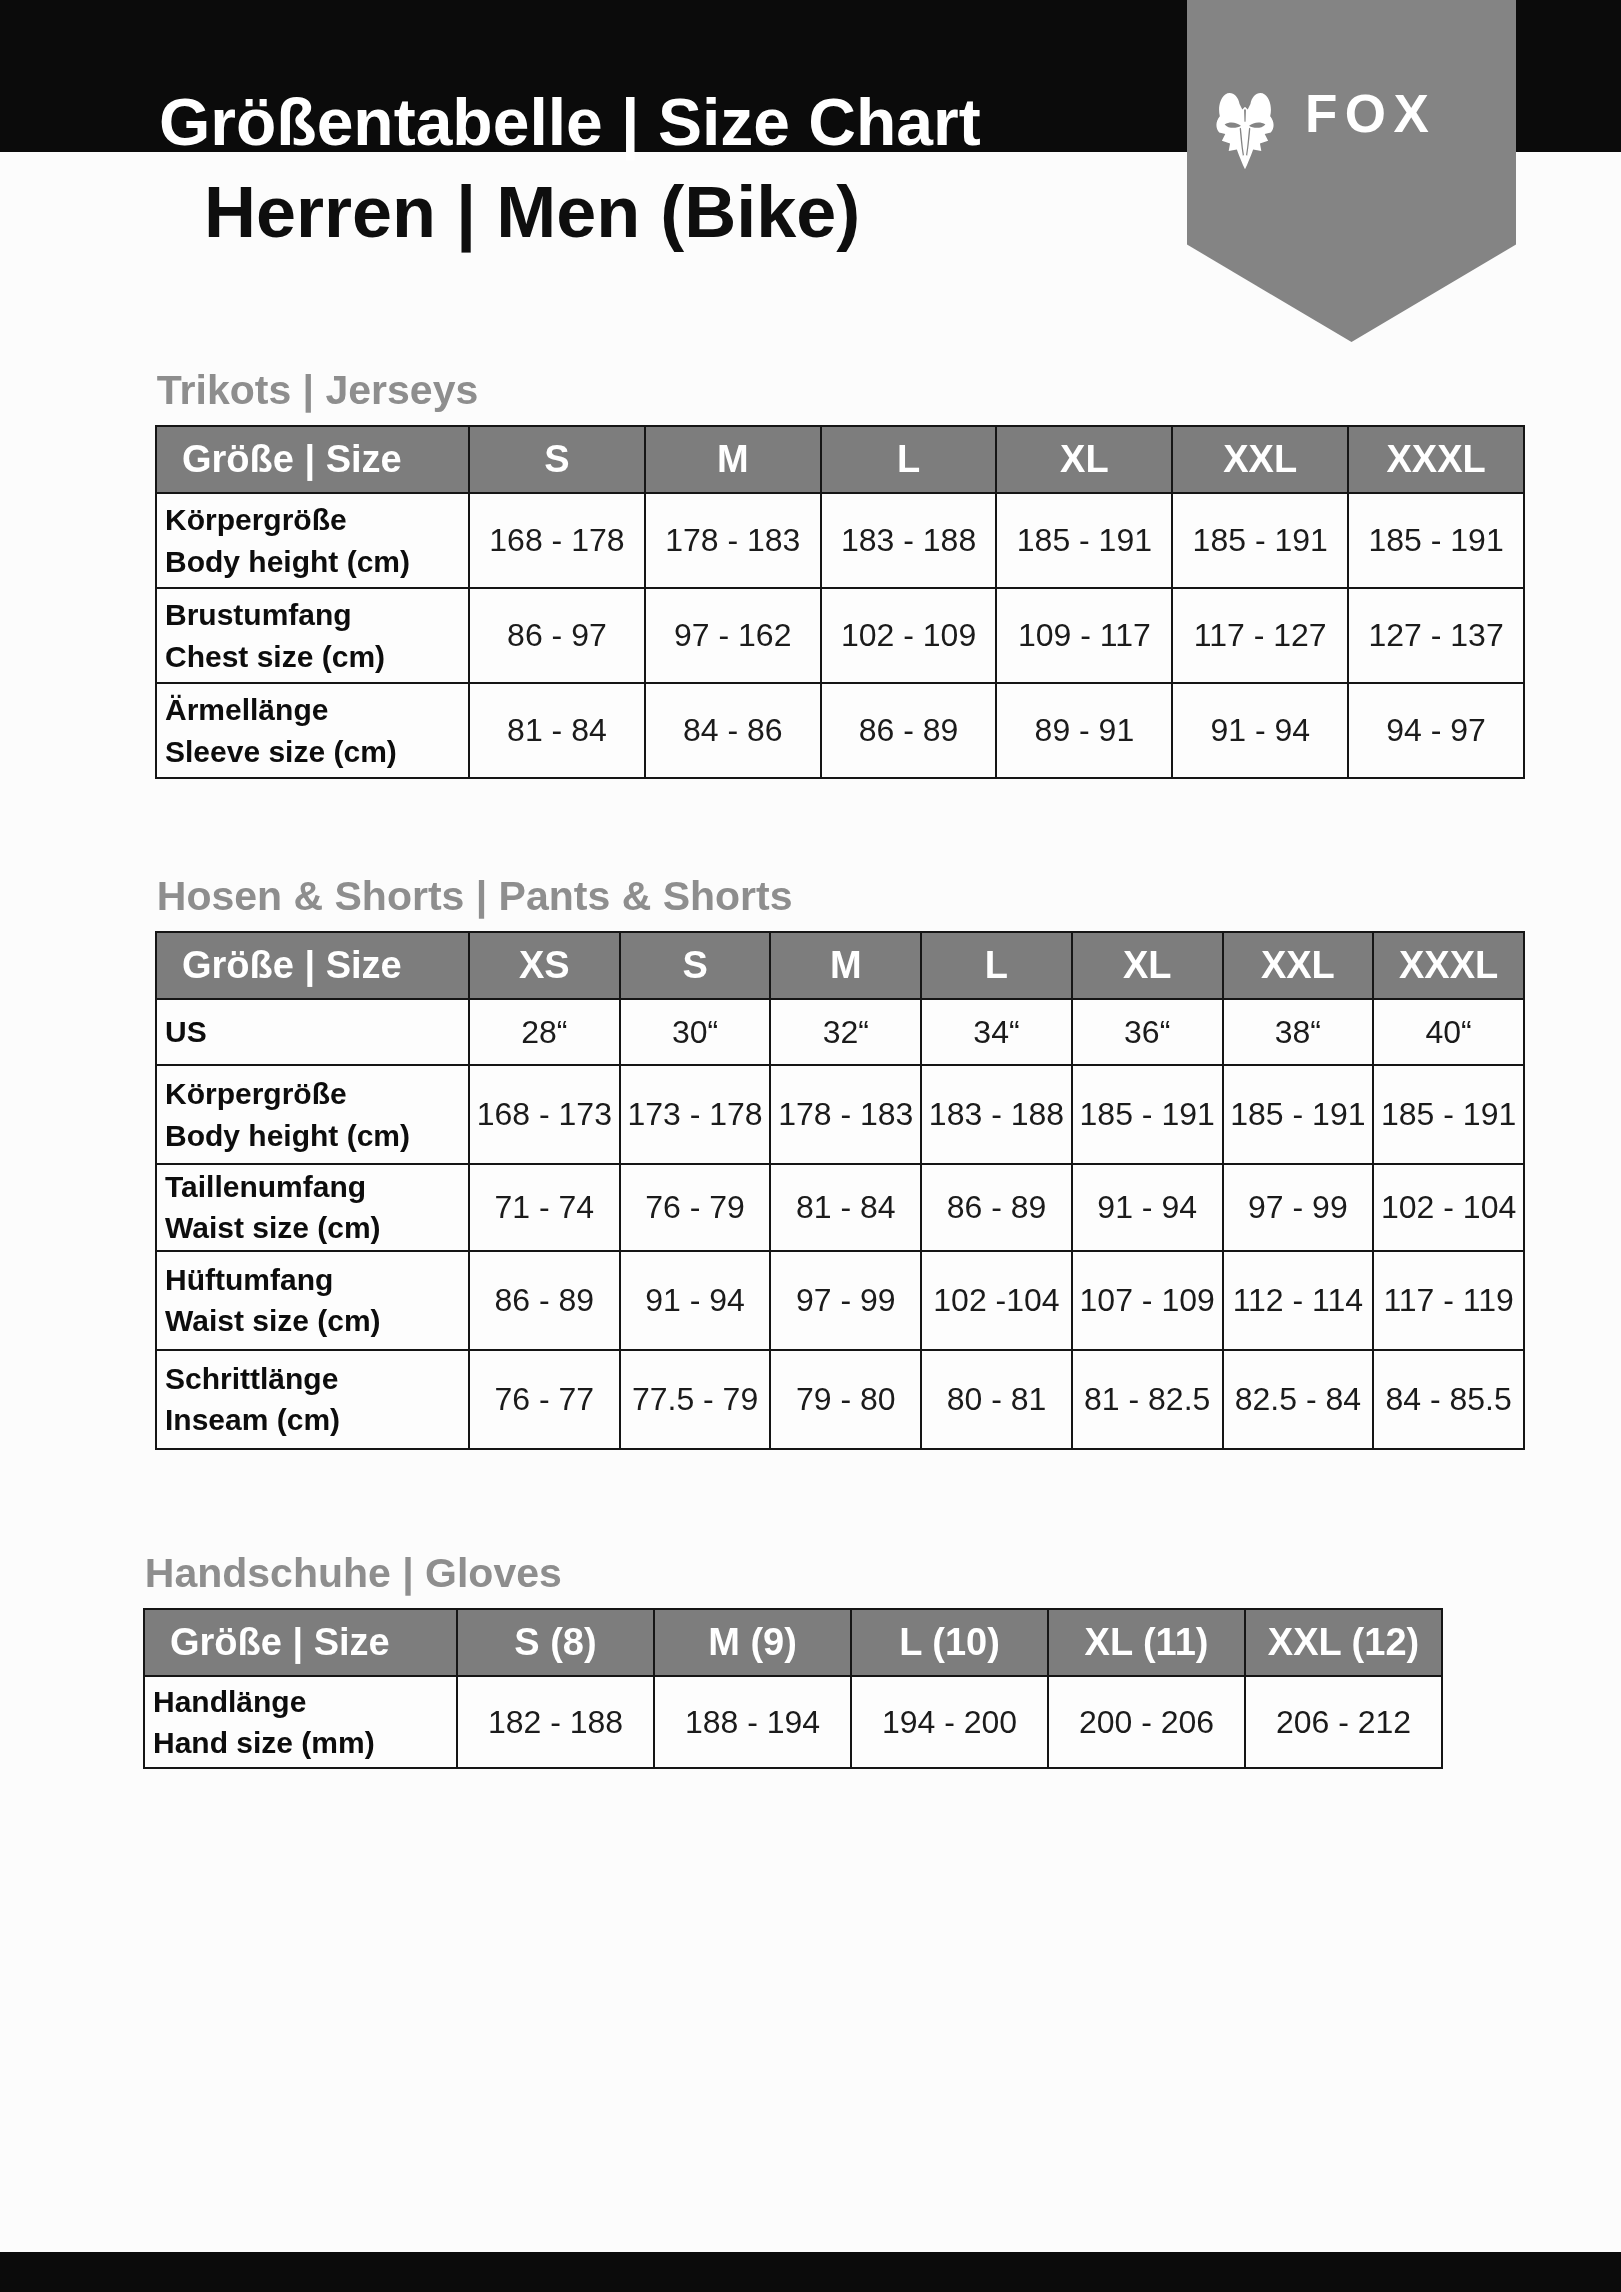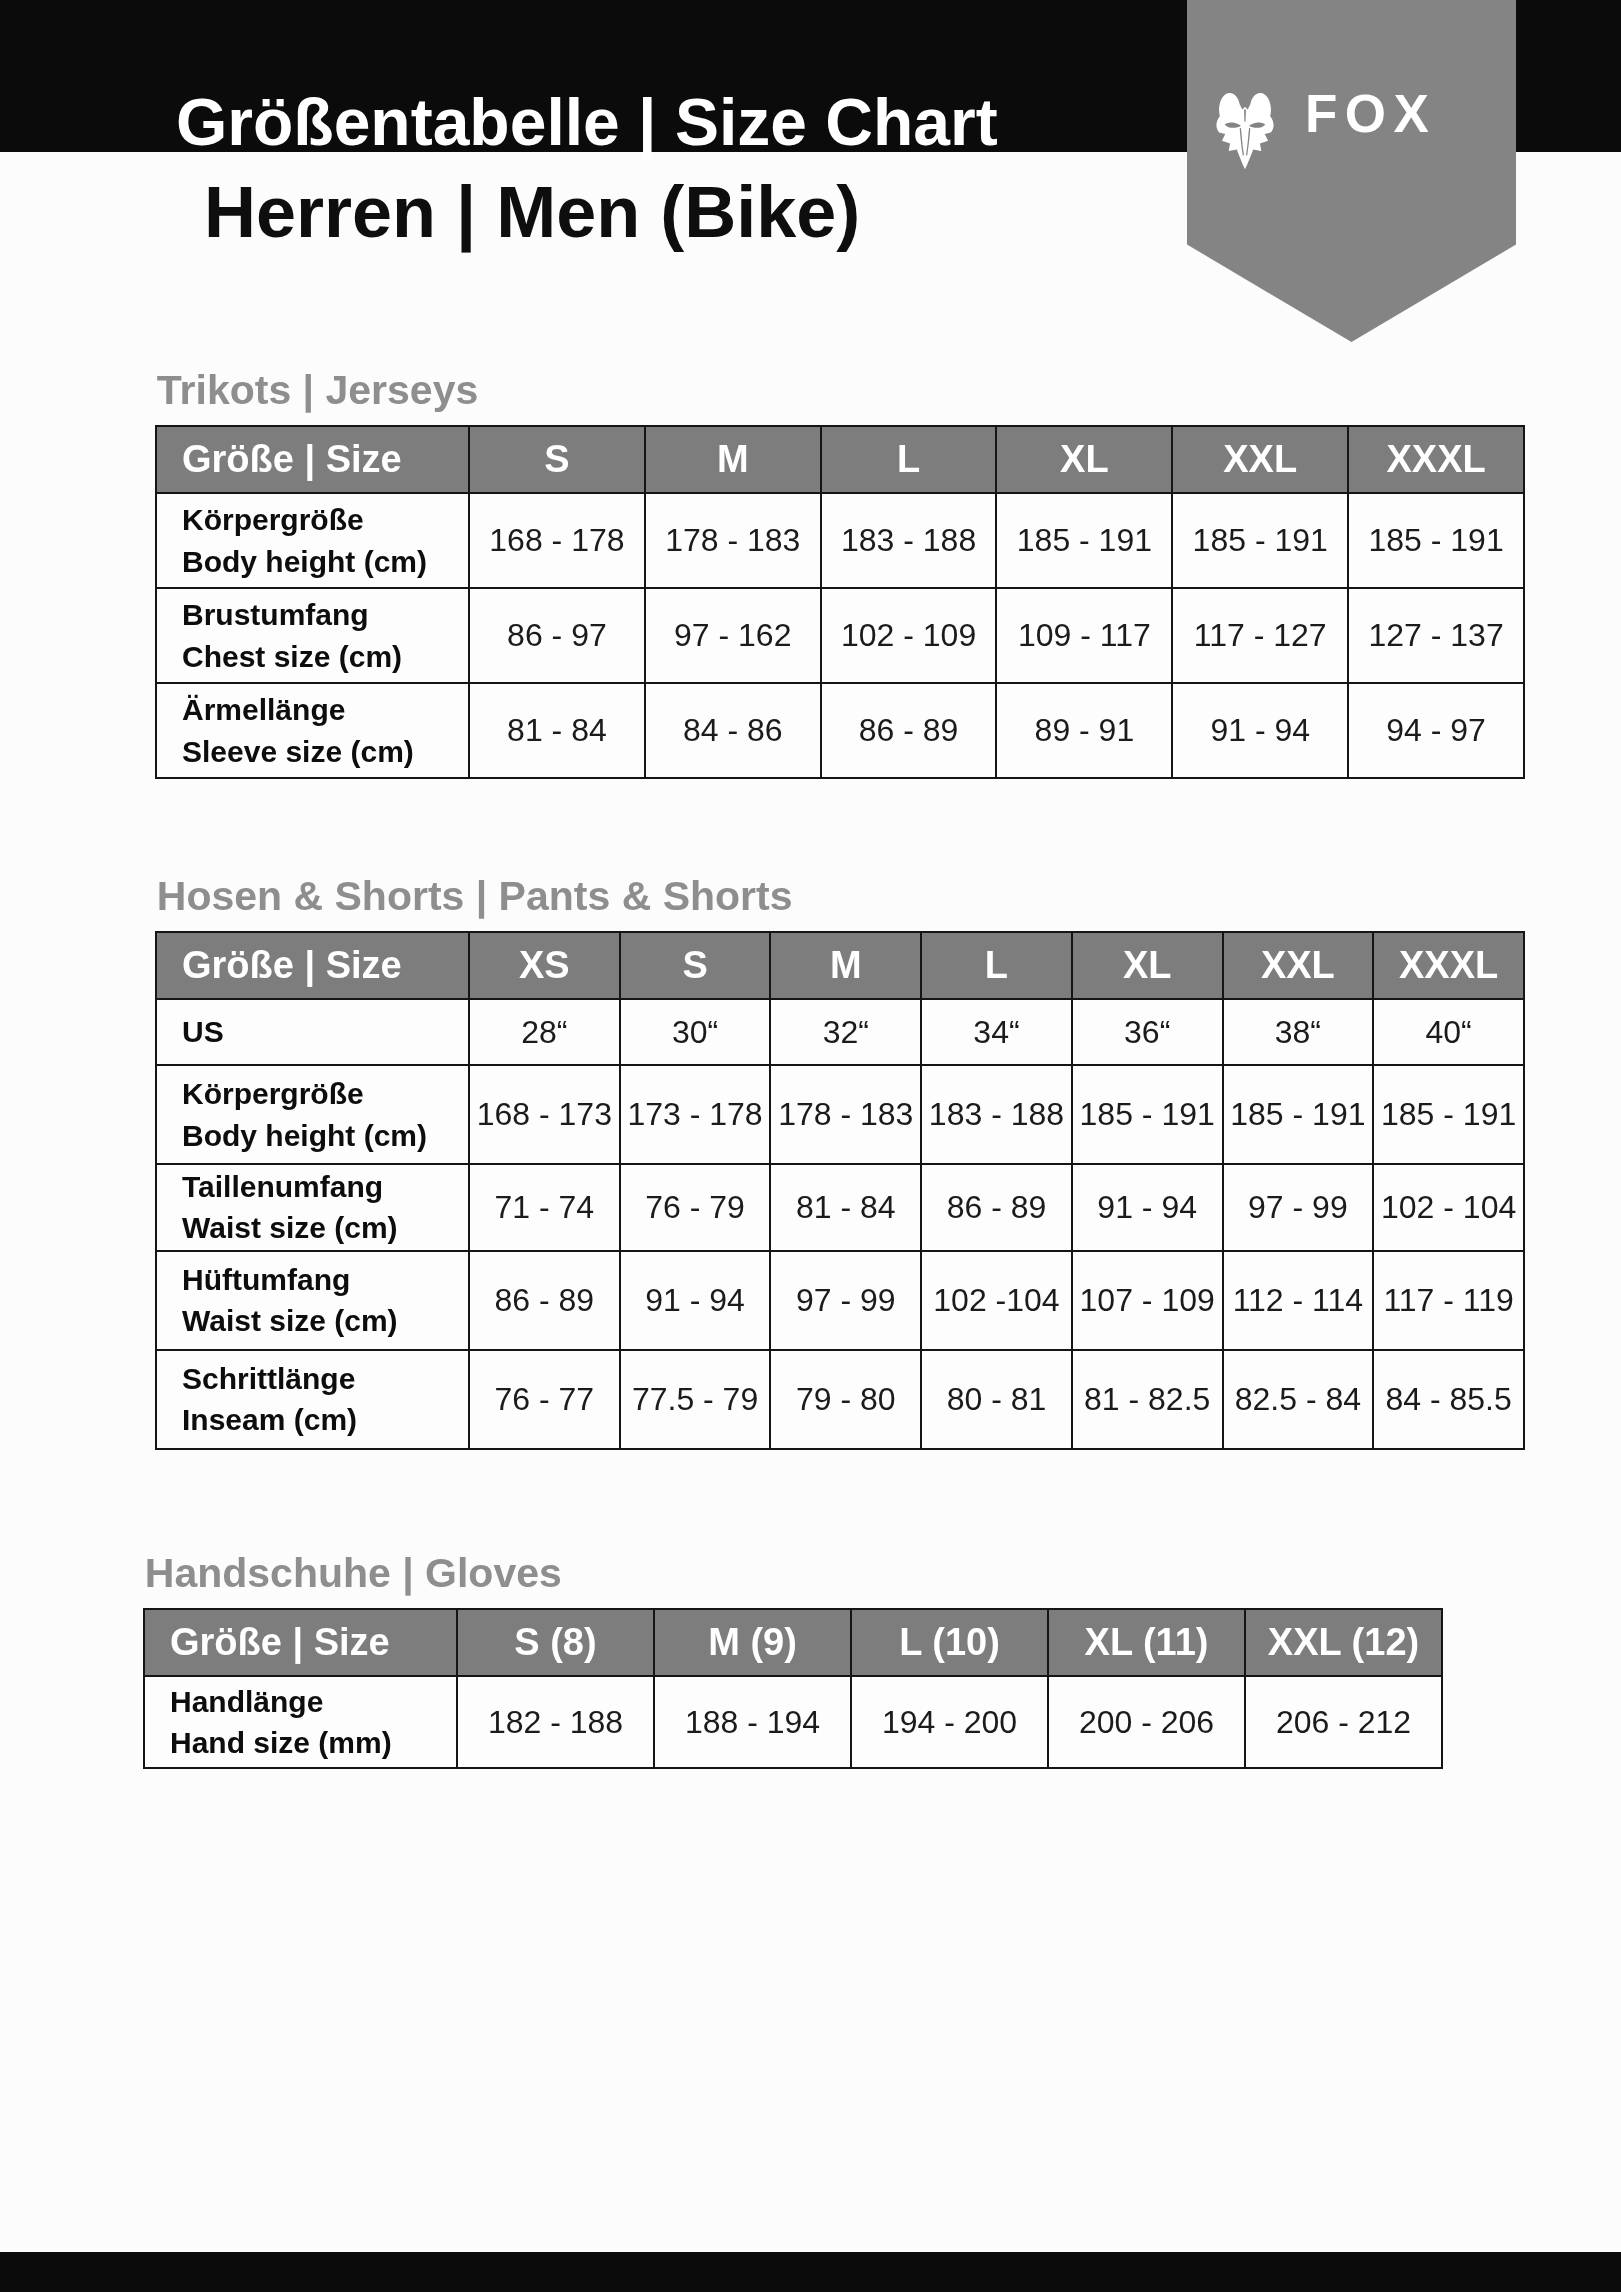--- a/index.html
+++ b/index.html
@@ -2,38 +2,38 @@
 <html style="font-size:14.3px"><head>
 <meta charset="utf-8">
 <style>
   html,body{margin:0;padding:0;}
   body{
     width:1621px;height:2293px;position:relative;background:#fcfcfc;
     font-family:"Liberation Sans", sans-serif;color:#111;overflow:hidden;
   }
   .topbar{position:absolute;left:0;top:0;width:1621px;height:152px;background:var(--bar-black,#0b0b0b);}
   .bottombar{position:absolute;left:0;top:2252px;width:1621px;height:40px;background:var(--bar-black,#0b0b0b);}
-  .title1{position:absolute;left:176px;top:89px;margin:0;font-size:66px;font-weight:bold;
+  .title1{position:absolute;left:159px;top:89px;margin:0;font-size:66px;font-weight:bold;
           color:#ffffff;line-height:1;white-space:nowrap;z-index:3;}
   .title2{position:absolute;left:204px;top:176px;margin:0;font-size:72px;font-weight:bold;
           color:#0e0e0e;line-height:1;white-space:nowrap;}
   .pennant{position:absolute;left:1187px;top:0;width:329px;height:342px;background:var(--banner-bg,#848484);
            clip-path:polygon(0 0,100% 0,100% 71.5%,50% 100%,0 71.5%);z-index:2;}
   .foxhead{position:absolute;left:24px;top:90px;width:68px;height:81px;}
   .brand{position:absolute;left:118px;top:87px;font-size:53px;font-weight:bold;color:#ffffff;
          letter-spacing:0.14em;line-height:1;text-align:center;}
   .size-section{position:absolute;}
   .section-title{position:absolute;left:1.8px;top:-56px;margin:0;font-size:41px;font-weight:bold;
                  color:var(--section-title,#8e8e8e);line-height:1.05;white-space:nowrap;}
   table.size-table{border-collapse:collapse;table-layout:fixed;width:100%;background:#fdfdfd;}
   table.size-table th,table.size-table td{border:2.7px solid #151515;overflow:hidden;}
   table.size-table thead th{background:var(--header-bg,#7d7d7d);color:#ffffff;font-size:38px;
                  font-weight:bold;text-align:center;height:63px;}
   table.size-table thead th.label-h{text-align:left;padding-left:25px;}
-  td.label{padding-left:25px;font-size:30px;font-weight:bold;line-height:1.38;color:#0d0d0d;text-align:left;}
+  td.label{padding-left:8px;font-size:30px;font-weight:bold;line-height:1.38;color:#0d0d0d;text-align:left;}
   td.value{font-size:32px;font-weight:400;color:#1b1b1b;text-align:center;}
 </style>
 </head>
 <body style="--bar-black: #0b0b0b; --banner-bg: #848484; --header-bg: #7d7d7d; --section-title: #8e8e8e;">
 
 <div>
 
   <header class="topbar"></header>
 
   <h1 class="title1">Größentabelle | Size Chart</h1>

